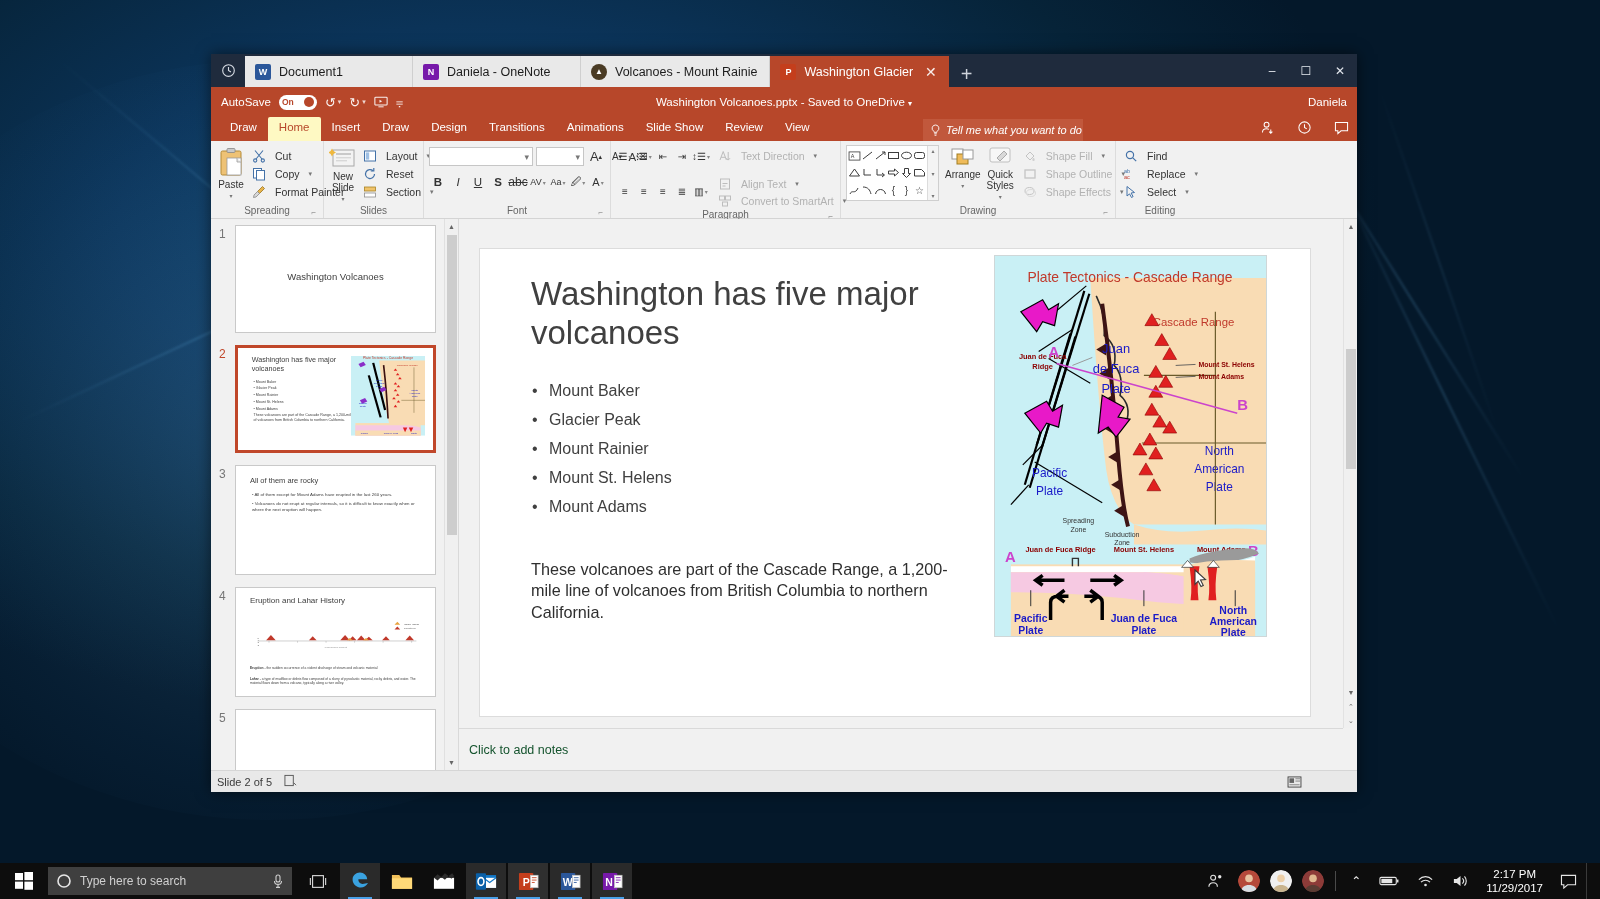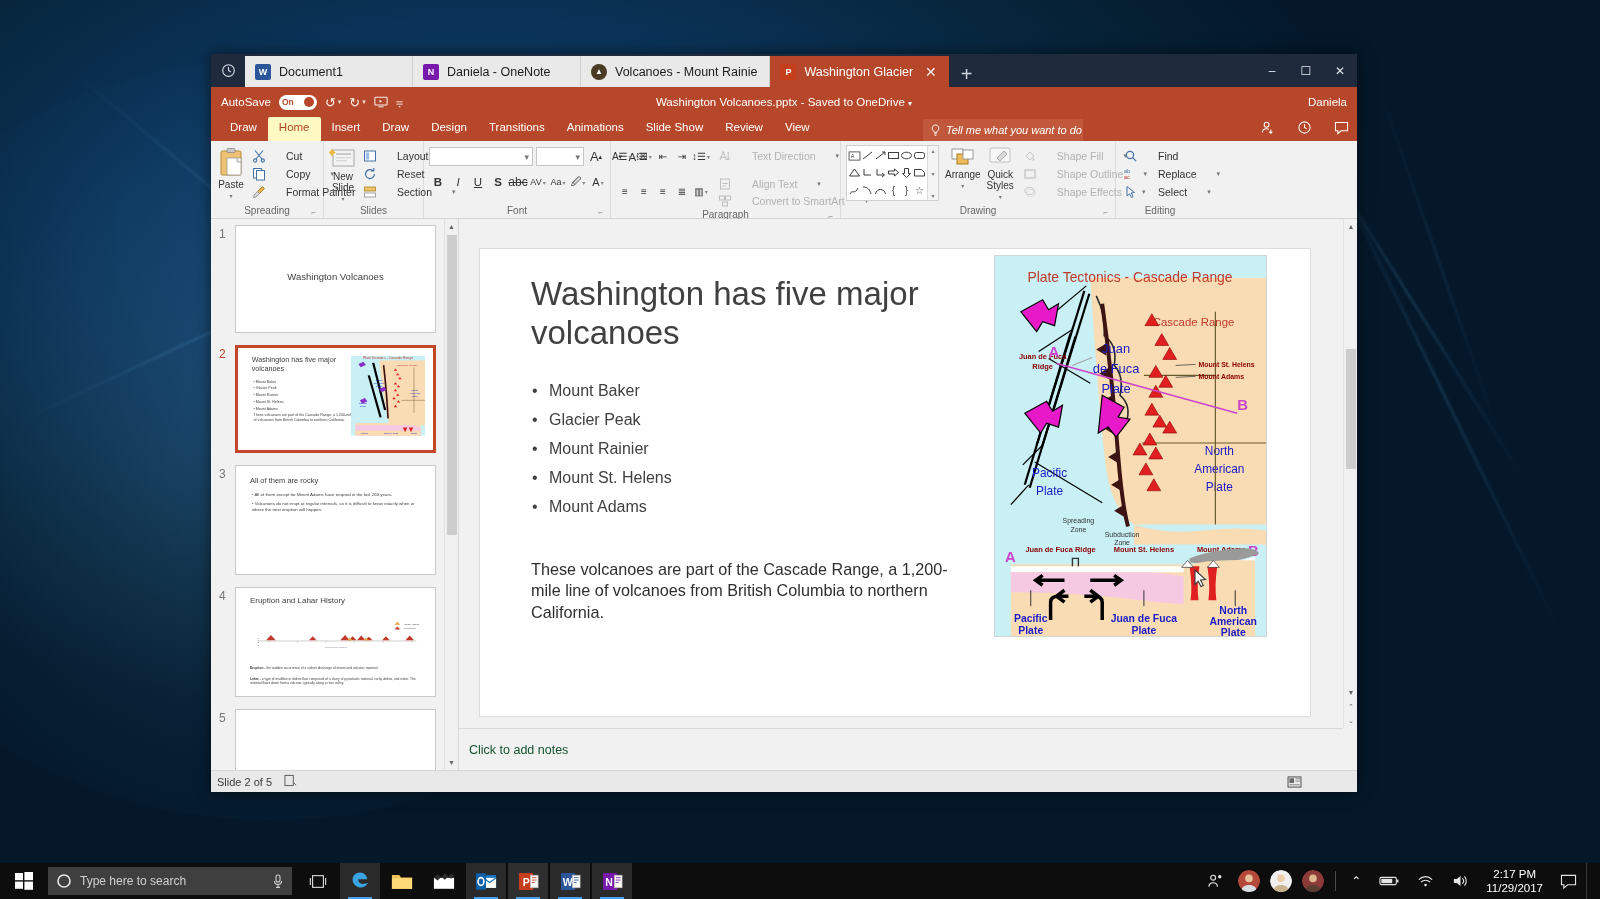--- a/index.html
+++ b/index.html
@@ -121,21 +121,21 @@
     position: relative;
   }
   .glabel .dlg { position: absolute; right: 2px; bottom: 1px; font-size: 8px; color: #999; }
   .bigbtn {
     display: flex; flex-direction: column; align-items: center; justify-content: flex-start;
     width: 44px; font-size: 10px; color: #333; gap: 1px; padding-top: 2px;
   }
   .bigbtn .lab { line-height: 1.05; text-align: center; }
   .smallitems { display: flex; flex-direction: column; gap: 1px; padding-top: 2px; }
   .smallbtn {
-    display: flex; align-items: center; gap: 20px; font-size: 10.5px; color: #333;
+    display: flex; align-items: center; gap: 9px; font-size: 10.5px; color: #333;
     padding: 1px 3px; white-space: nowrap; height: 17px;
   }
   .smallbtn .caret { font-size: 7px; color: #777; }
   .smallbtn.dim { color: #b2b2b2; }
   .micon { width: 14px; height: 14px; flex: none; display: inline-block; }
   
   .font-row1 { display: flex; align-items: center; gap: 3px; }
   .font-row2 { display: flex; align-items: center; gap: 2px; margin-top: 4px; }
   .combo {
     height: 19px; background: #fff; border: 1px solid #c6c6c6;

